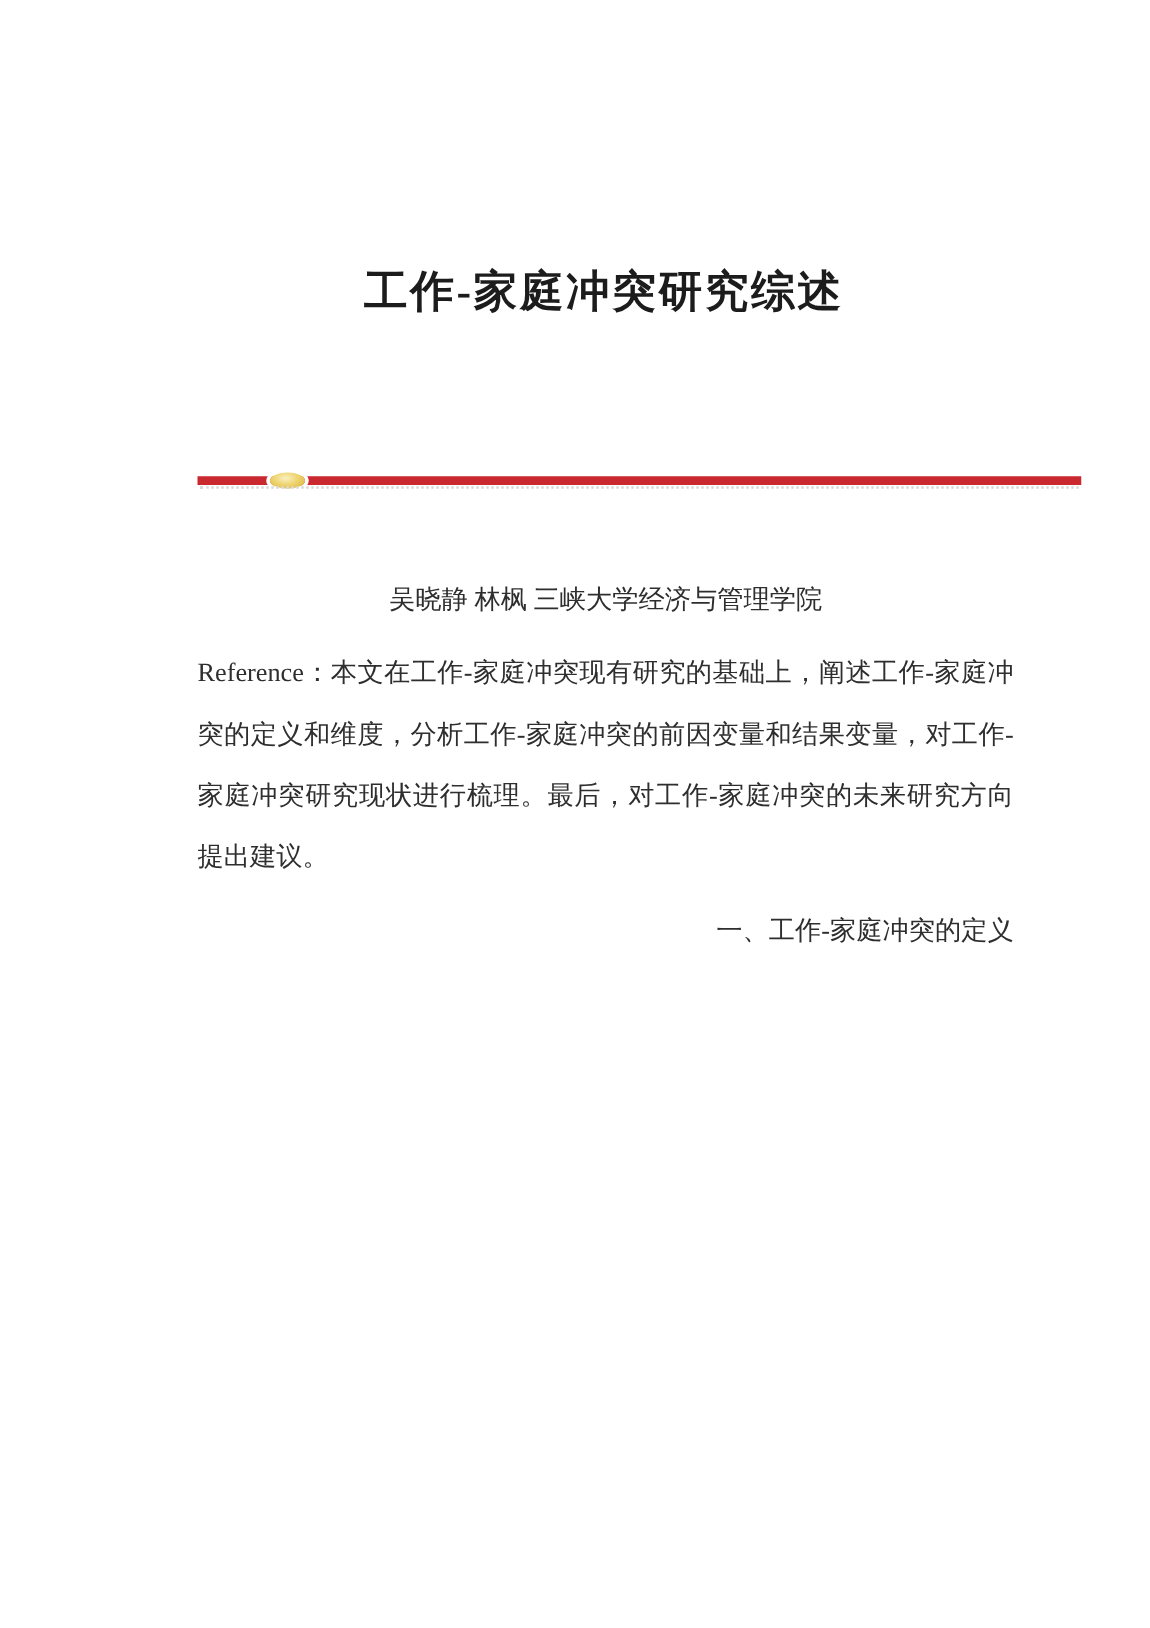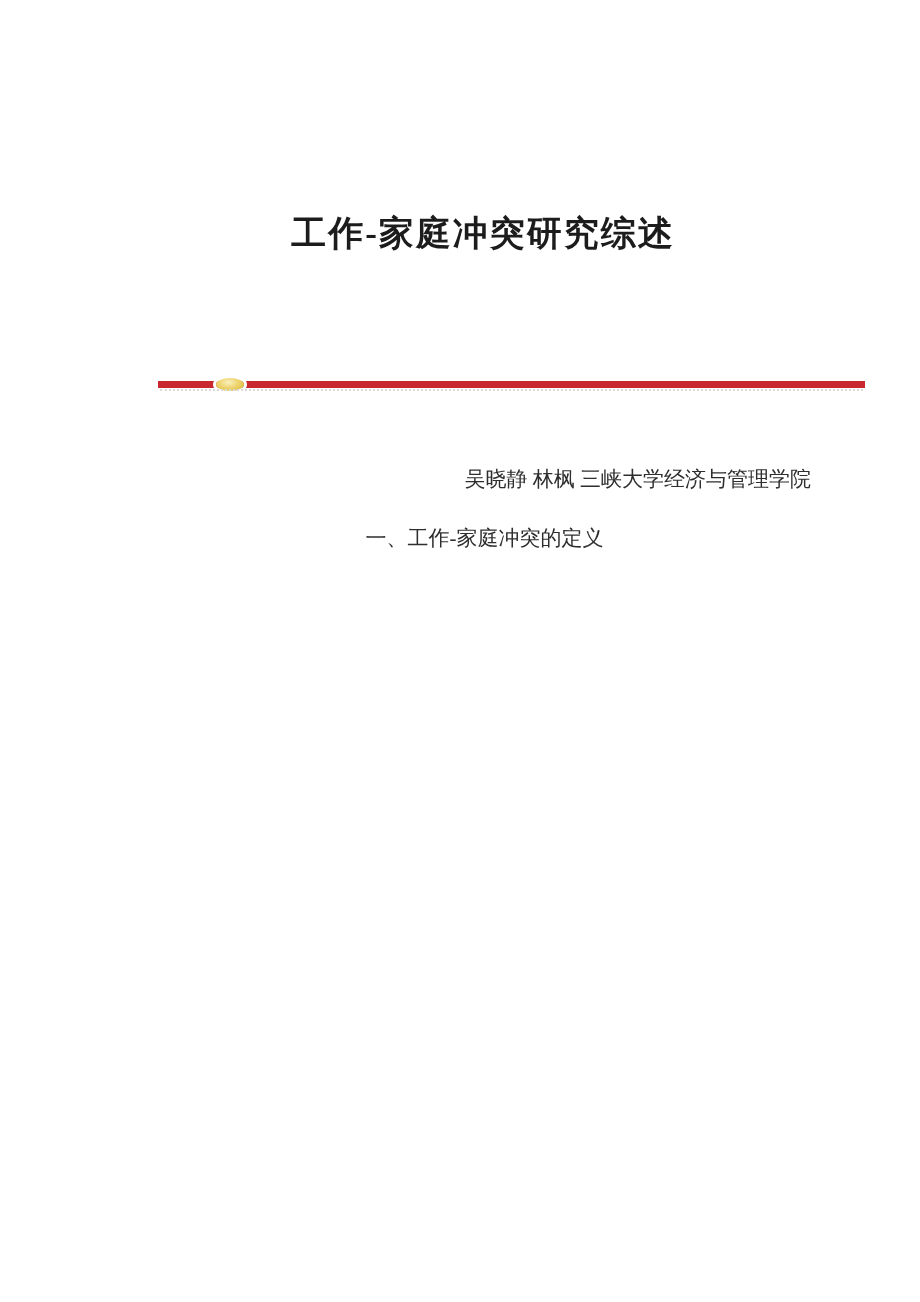--- a/index.html
+++ b/index.html
@@ -55,37 +55,38 @@
     top: 455px;
     width: 653px;
     font-size: 21px;
     line-height: 49px;
     text-align: justify;
     text-justify: inter-character;
     color: #2e2e2e;
   }
   .content p { margin: 0 0 10px 0; }
   .content p:last-child { margin-bottom: 0; }
-  .author, .keys { text-align: right; white-space: pre-wrap; }
-  .heading { text-align: center; }
+  .author, .keys { text-align: center; white-space: pre-wrap; }
+  .heading { text-align: right; }
 </style>
 </head>
 <body>
 
 <div class="page">
 
   <h1 class="title">工作-家庭冲突研究综述</h1>
 
   <div class="divider">
     <span class="ellipse"></span>
   </div>
 
   <div class="content">
     <p class="author">吴晓静 林枫 三峡大学经济与管理学院</p>
 
+    <p>Reference：本文在工作-家庭冲突现有研究的基础上，阐述工作-家庭冲突的定义和维度，分析工作-家庭冲突的前因变量和结果变量，对工作-家庭冲突研究现状进行梳理。最后，对工作-家庭冲突的未来研究方向提出建议。</p>
 
 
 
     <p class="heading">一、工作-家庭冲突的定义</p>
 
   </div>
 
 </div>
 
 </body></html>

